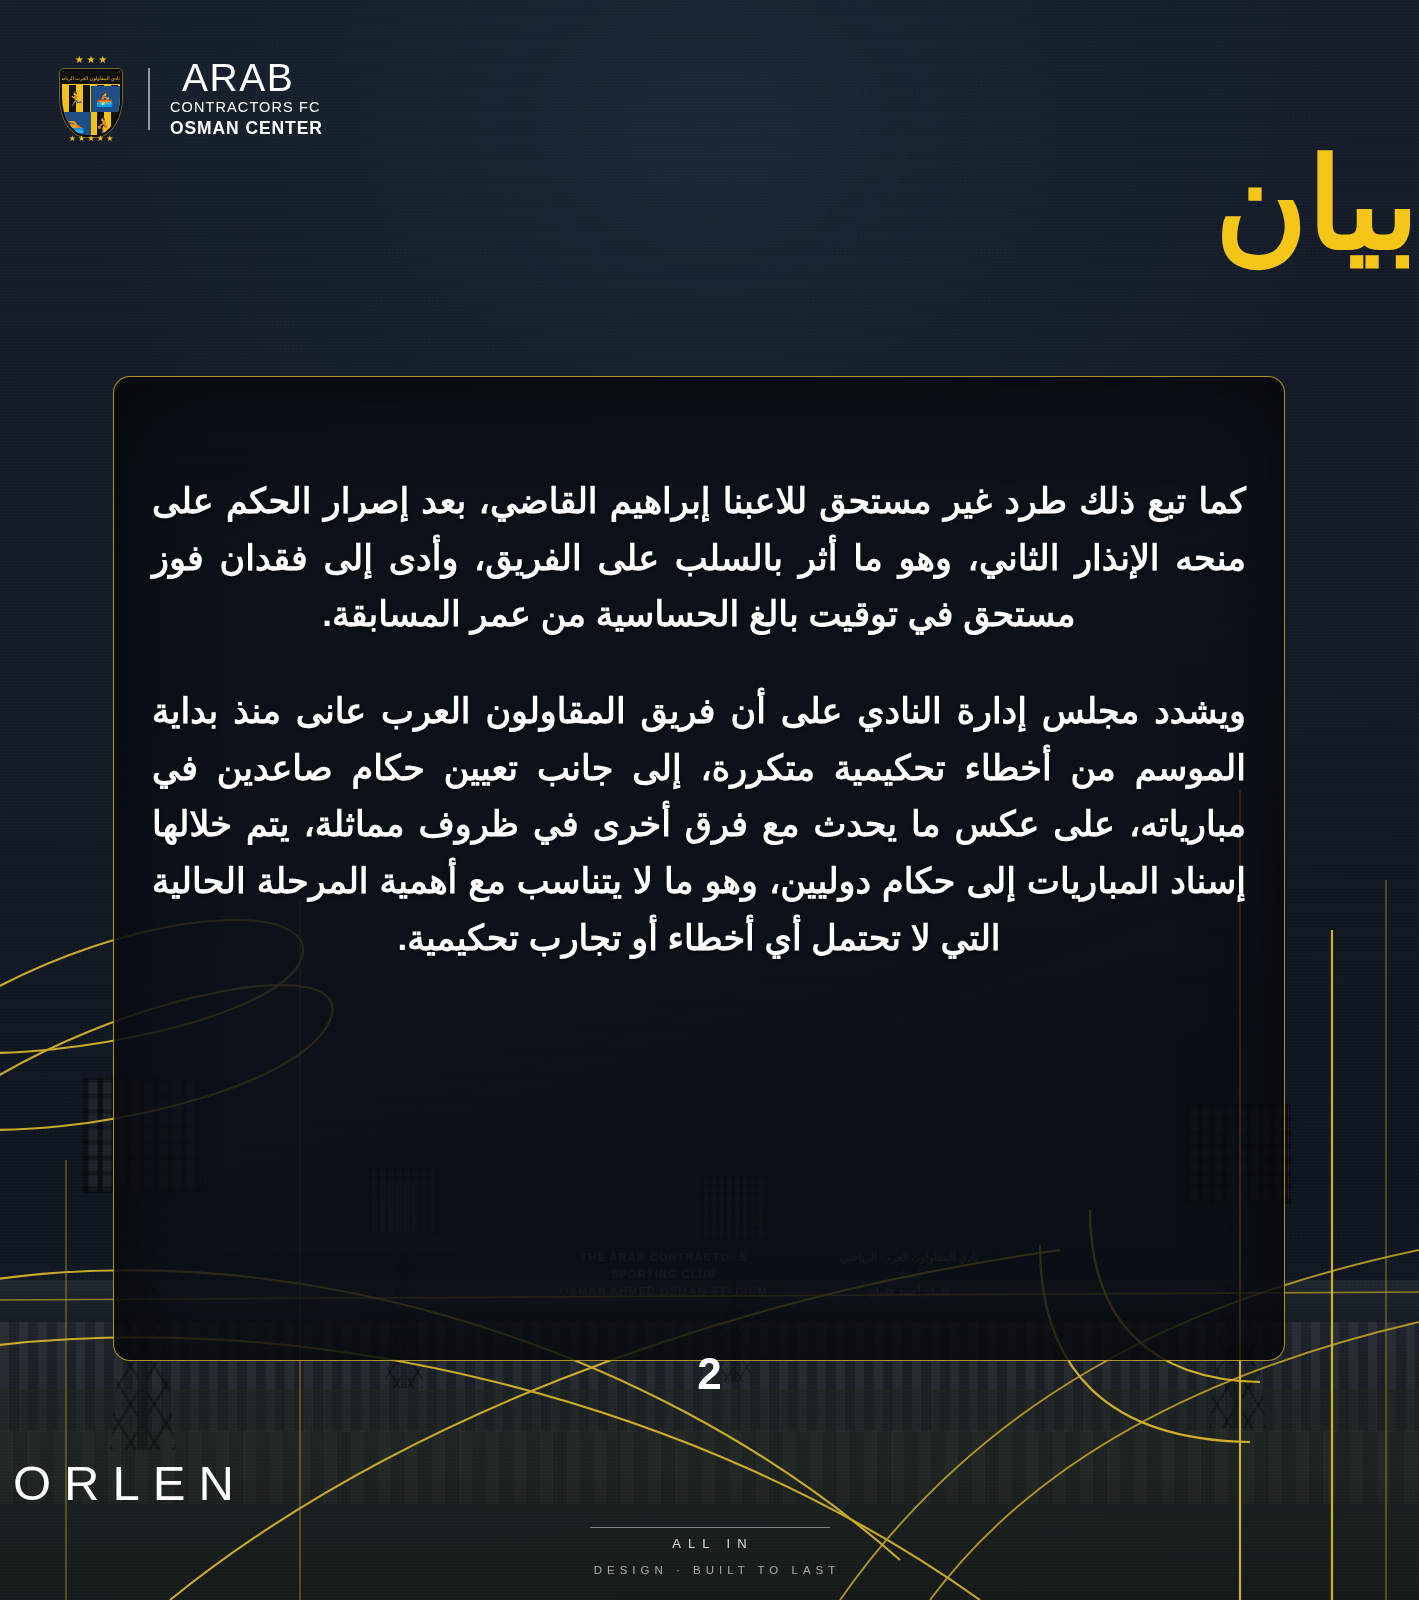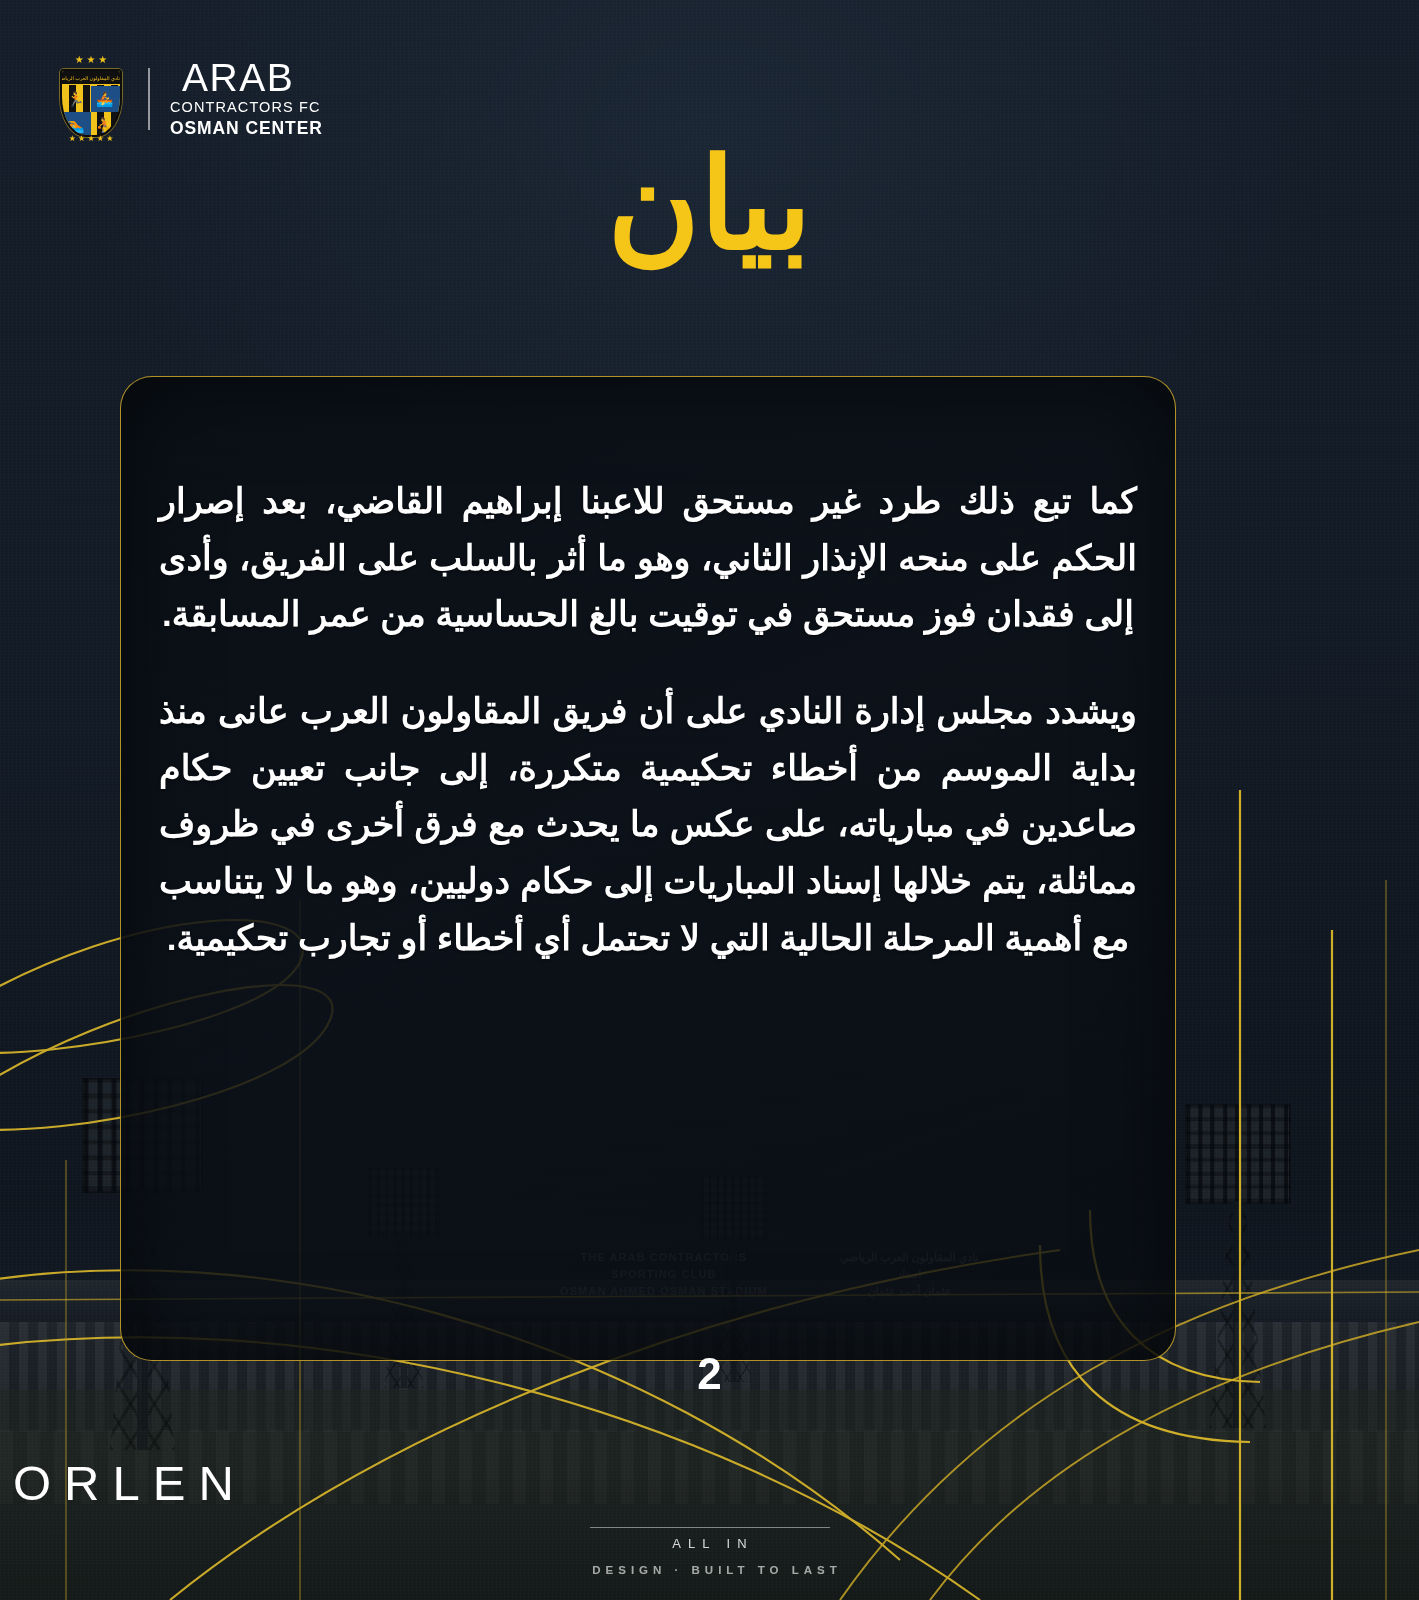--- a/index.html
+++ b/index.html
@@ -141,30 +141,30 @@
     margin:0 20px 0 22px;
   }
   #wordmark { color:#fff; }
   #wm-arab { font-size:39px; font-weight:400; letter-spacing:1.5px; line-height:.98;margin-left:12px; }
   #wm-cfc  { font-size:14.5px; font-weight:400; letter-spacing:1.1px; margin-top:2px; }
   #wm-mc   { font-size:17.5px; font-weight:700; letter-spacing:.9px; margin-top:3px; }
 
   
   #headline {
     position:absolute; left:0; right:0; top:142px;
-    text-align:center; color:#F5C518;
+    text-align:right; color:#F5C518;
     font-size:126px; font-weight:700; line-height:1;
     direction:rtl; letter-spacing:-1px;
   }
 
   
   #card {
-    position:absolute; left:120px; top:376px; width:1056px; height:985px;
+    position:absolute; left:113px; top:376px; width:1172px; height:985px;
     border:1.6px solid rgba(226,183,45,.78);
-    border-radius:32px;
+    border-radius:17px;
     background:linear-gradient(160deg, rgba(10,15,21,.90) 0%, rgba(12,17,24,.86) 45%, rgba(9,13,18,.78) 100%);
     box-shadow:inset 0 0 90px rgba(0,0,0,.55);
   }
   #cardtext {
     position:absolute; left:38px; right:38px; top:96px;
     direction:rtl; text-align:justify; text-align-last:center;
     color:#fff;
   }
   #cardtext p {
     font-size:35px; font-weight:700; line-height:1.62;
@@ -195,21 +195,21 @@
     height:1px; background:rgba(255,255,255,.45);
   }
   #allin {
     position:absolute; left:0; right:0; top:1536px;
     text-align:center; color:rgba(255,255,255,.82);
     font-size:13px; font-weight:400; letter-spacing:7px; padding-left:7px;
   }
   #tagline {
     position:absolute; left:0; right:0; top:1564px;
     text-align:center; color:rgba(255,255,255,.62);
-    font-size:11.5px; font-weight:700; letter-spacing:5px; padding-left:15px;
+    font-size:11.5px; font-weight:400; letter-spacing:5px; padding-left:15px;
   }
 </style>
 </head>
 <body>
 
 <div id="page">
 
   <div id="stadium">
     <div class="sky"></div>
     <div class="roof"></div>

